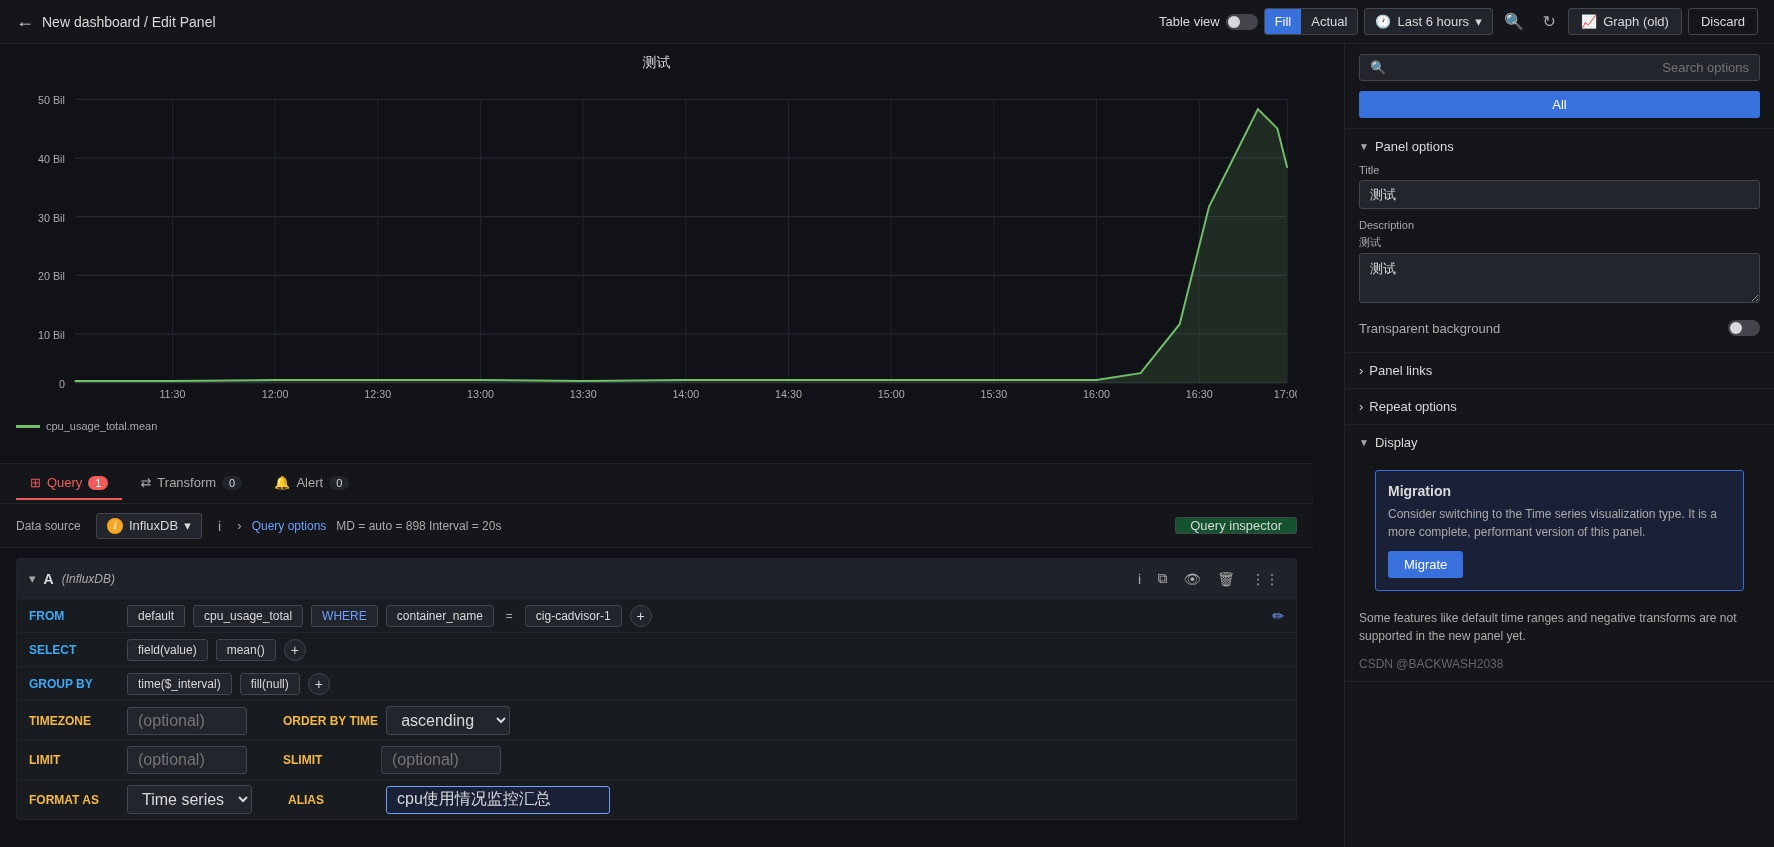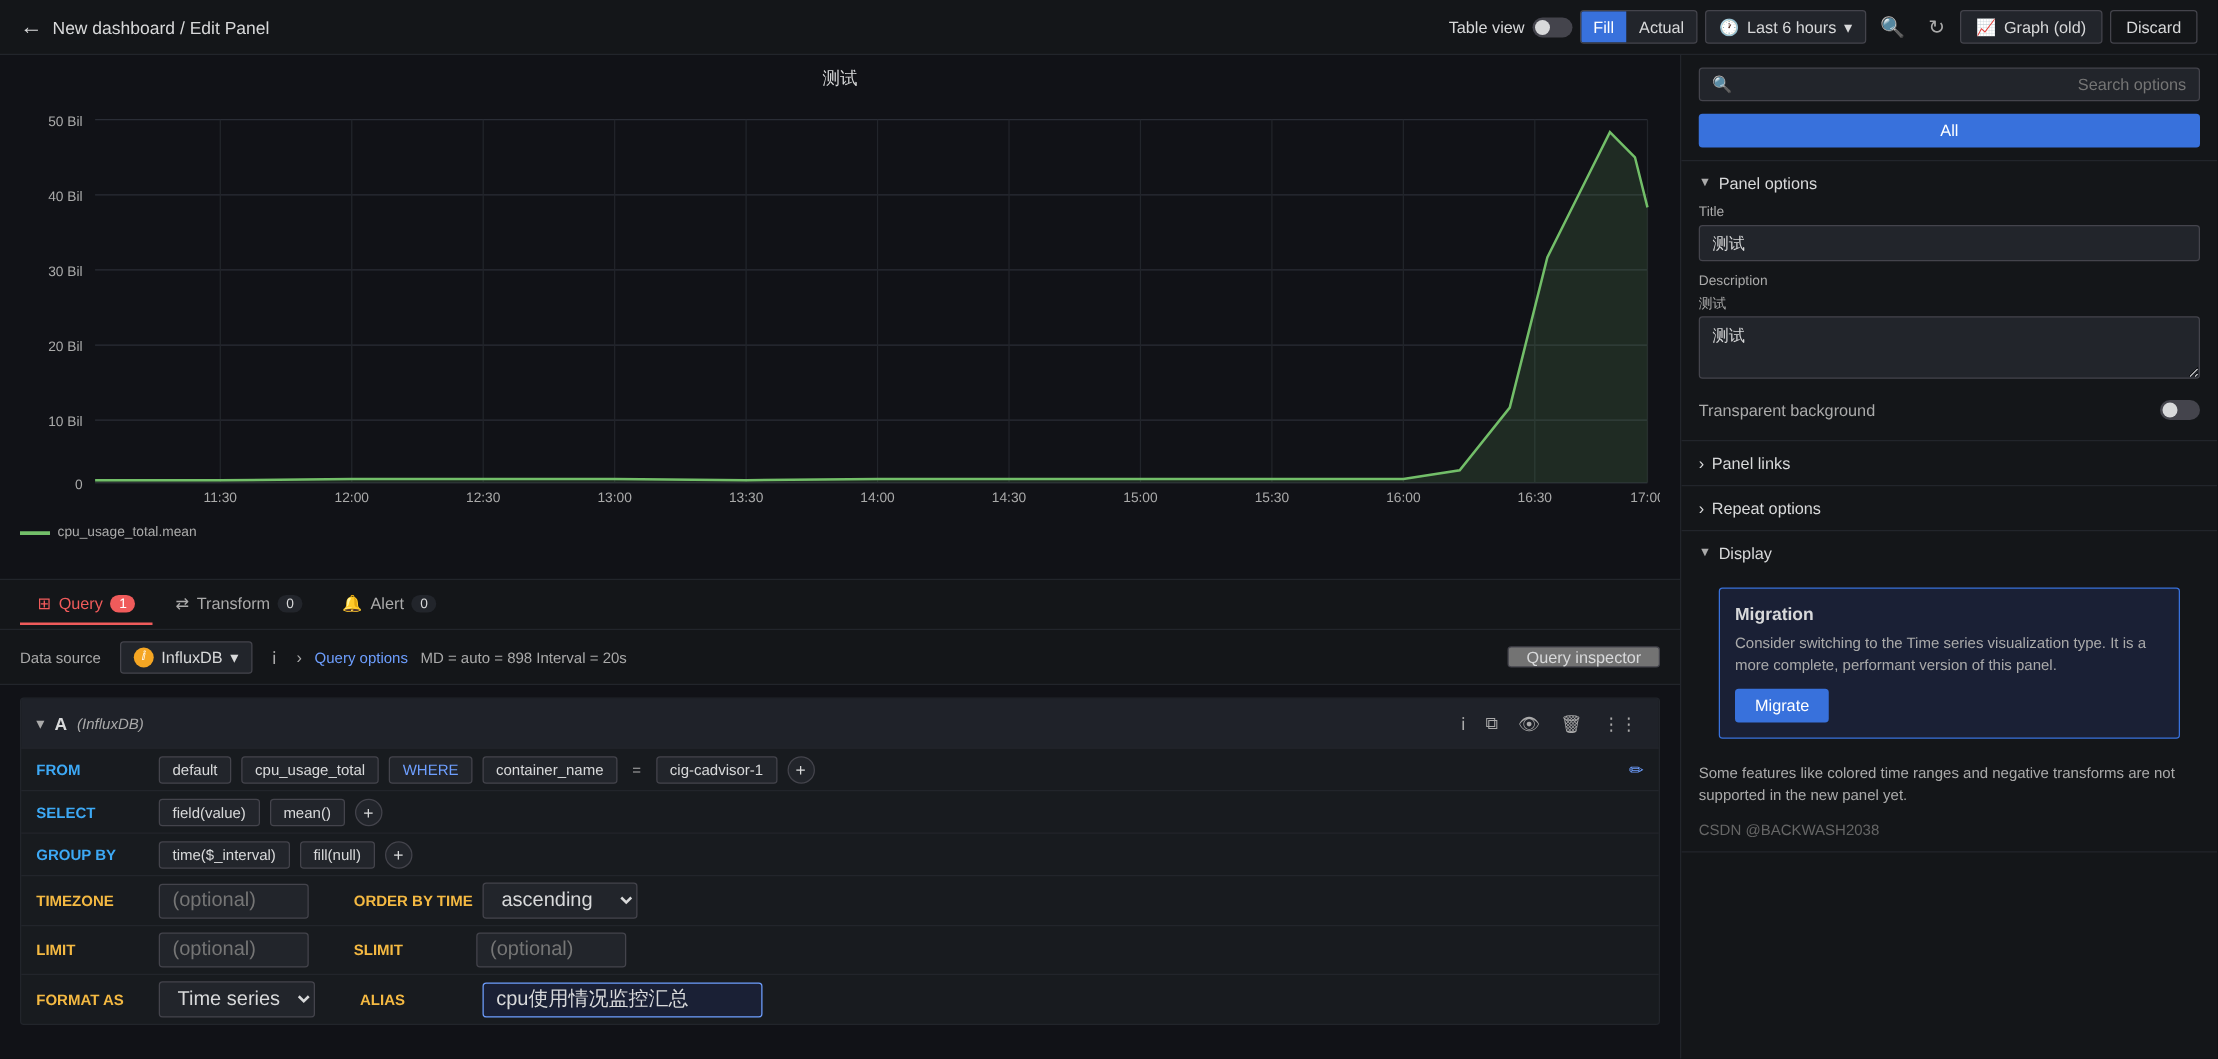--- a/index.html
+++ b/index.html
@@ -18,21 +18,21 @@
     .toggle-group { display: flex; align-items: center; background: #22252b; border: 1px solid #44444c; border-radius: 3px; overflow: hidden; }
     .toggle-btn { padding: 5px 10px; border: none; background: transparent; color: #d8d9da; cursor: pointer; font-size: 13px; }
     .toggle-btn.active { background: #3871dc; color: #fff; }
     .table-view-row { display: flex; align-items: center; gap: 6px; font-size: 13px; }
     .toggle-switch { width: 32px; height: 16px; background: #44444c; border-radius: 8px; position: relative; cursor: pointer; }
     .toggle-switch-knob { width: 12px; height: 12px; background: #d8d9da; border-radius: 50%; position: absolute; top: 2px; left: 2px; }
     .time-picker { display: flex; align-items: center; gap: 6px; background: #22252b; border: 1px solid #44444c; border-radius: 3px; padding: 5px 10px; cursor: pointer; }
     .icon-btn { background: transparent; border: none; color: #aaa; cursor: pointer; font-size: 16px; padding: 4px 6px; }
 
     
-    .main-layout { display: flex; height: calc(847px - 44px); }
+    .main-layout { display: flex; height: calc(847px - 44px); gap: 31px; }
 
     
     .center-panel { flex: 1; display: flex; flex-direction: column; overflow: hidden; }
 
     
     .chart-area { flex: 0 0 420px; background: #111217; padding: 10px 16px 0; position: relative; overflow: hidden; border-bottom: 1px solid #22252b; }
     .chart-title { text-align: center; font-size: 14px; color: #d8d9da; margin-bottom: 4px; }
     .chart-container { position: relative; width: 100%; height: 340px; }
     .chart-svg { width: 100%; height: 100%; }
     .chart-legend { display: flex; align-items: center; gap: 6px; font-size: 11px; color: #aaa; padding: 4px 0; }
@@ -46,21 +46,21 @@
     .query-tab .badge { background: #22252b; border-radius: 10px; padding: 1px 7px; font-size: 11px; color: #d8d9da; }
     .query-tab.active .badge { background: #f05b5b; color: #fff; }
 
     
     .datasource-row { display: flex; align-items: center; background: #141619; padding: 8px 16px; border-bottom: 1px solid #22252b; gap: 10px; }
     .datasource-label { color: #aaa; font-size: 12px; min-width: 70px; }
     .datasource-select { display: flex; align-items: center; gap: 6px; background: #22252b; border: 1px solid #44444c; border-radius: 3px; padding: 4px 10px; cursor: pointer; }
     .ds-icon { width: 16px; height: 16px; background: #f5a623; border-radius: 50%; display: inline-block; font-size: 10px; color: #fff; text-align: center; line-height: 16px; }
     .query-options-btn { color: #6e9fff; cursor: pointer; font-size: 12px; }
     .query-options-info { color: #aaa; font-size: 12px; }
-    .query-inspector-btn { margin-left: auto; background: #737373; border: 1px solid #44444c; color: #d8d9da; padding: 0 14px; border-radius: 3px; cursor: pointer; font-size: 13px; }
+    .query-inspector-btn { margin-left: auto; background: #14532d; border: 1px solid #44444c; color: #d8d9da; padding: 0 14px; border-radius: 3px; cursor: pointer; font-size: 13px; }
 
     
     .query-block { background: #181b1f; border: 1px solid #22252b; margin: 10px 16px; border-radius: 3px; }
     .query-block-header { display: flex; align-items: center; padding: 8px 12px; background: #1f2229; border-bottom: 1px solid #22252b; gap: 8px; }
     .query-letter { font-weight: bold; color: #d8d9da; font-size: 14px; }
     .query-db-tag { color: #aaa; font-size: 12px; font-style: italic; }
     .query-block-actions { margin-left: auto; display: flex; gap: 6px; }
     .action-icon { background: transparent; border: none; color: #aaa; cursor: pointer; font-size: 14px; padding: 2px 5px; }
 
     
@@ -363,19 +363,19 @@
       <div class="panel-section display-section">
         <div class="panel-section-header">
           <span class="chevron">▼</span>
           <span>Display</span>
         </div>
         <div class="migration-box">
           <div class="migration-title">Migration</div>
           <div class="migration-text">Consider switching to the Time series visualization type. It is a more complete, performant version of this panel.</div>
           <button class="migrate-btn">Migrate</button>
         </div>
-        <div style="padding: 8px 14px; font-size:12px; color:#aaa; line-height:1.5;">Some features like colored time ranges and negative transforms are not supported in the new panel yet.</div>
+        <div style="padding: 8px 14px; font-size:12px; color:#aaa; line-height:1.5;">Some features like default time ranges and negative transforms are not supported in the new panel yet.</div>
         <div style="padding: 4px 14px 10px; font-size:12px; color:#666;">CSDN @BACKWASH2038</div>
       </div>
 
     </div>
   </div>
 </div>
 
 </body></html>

